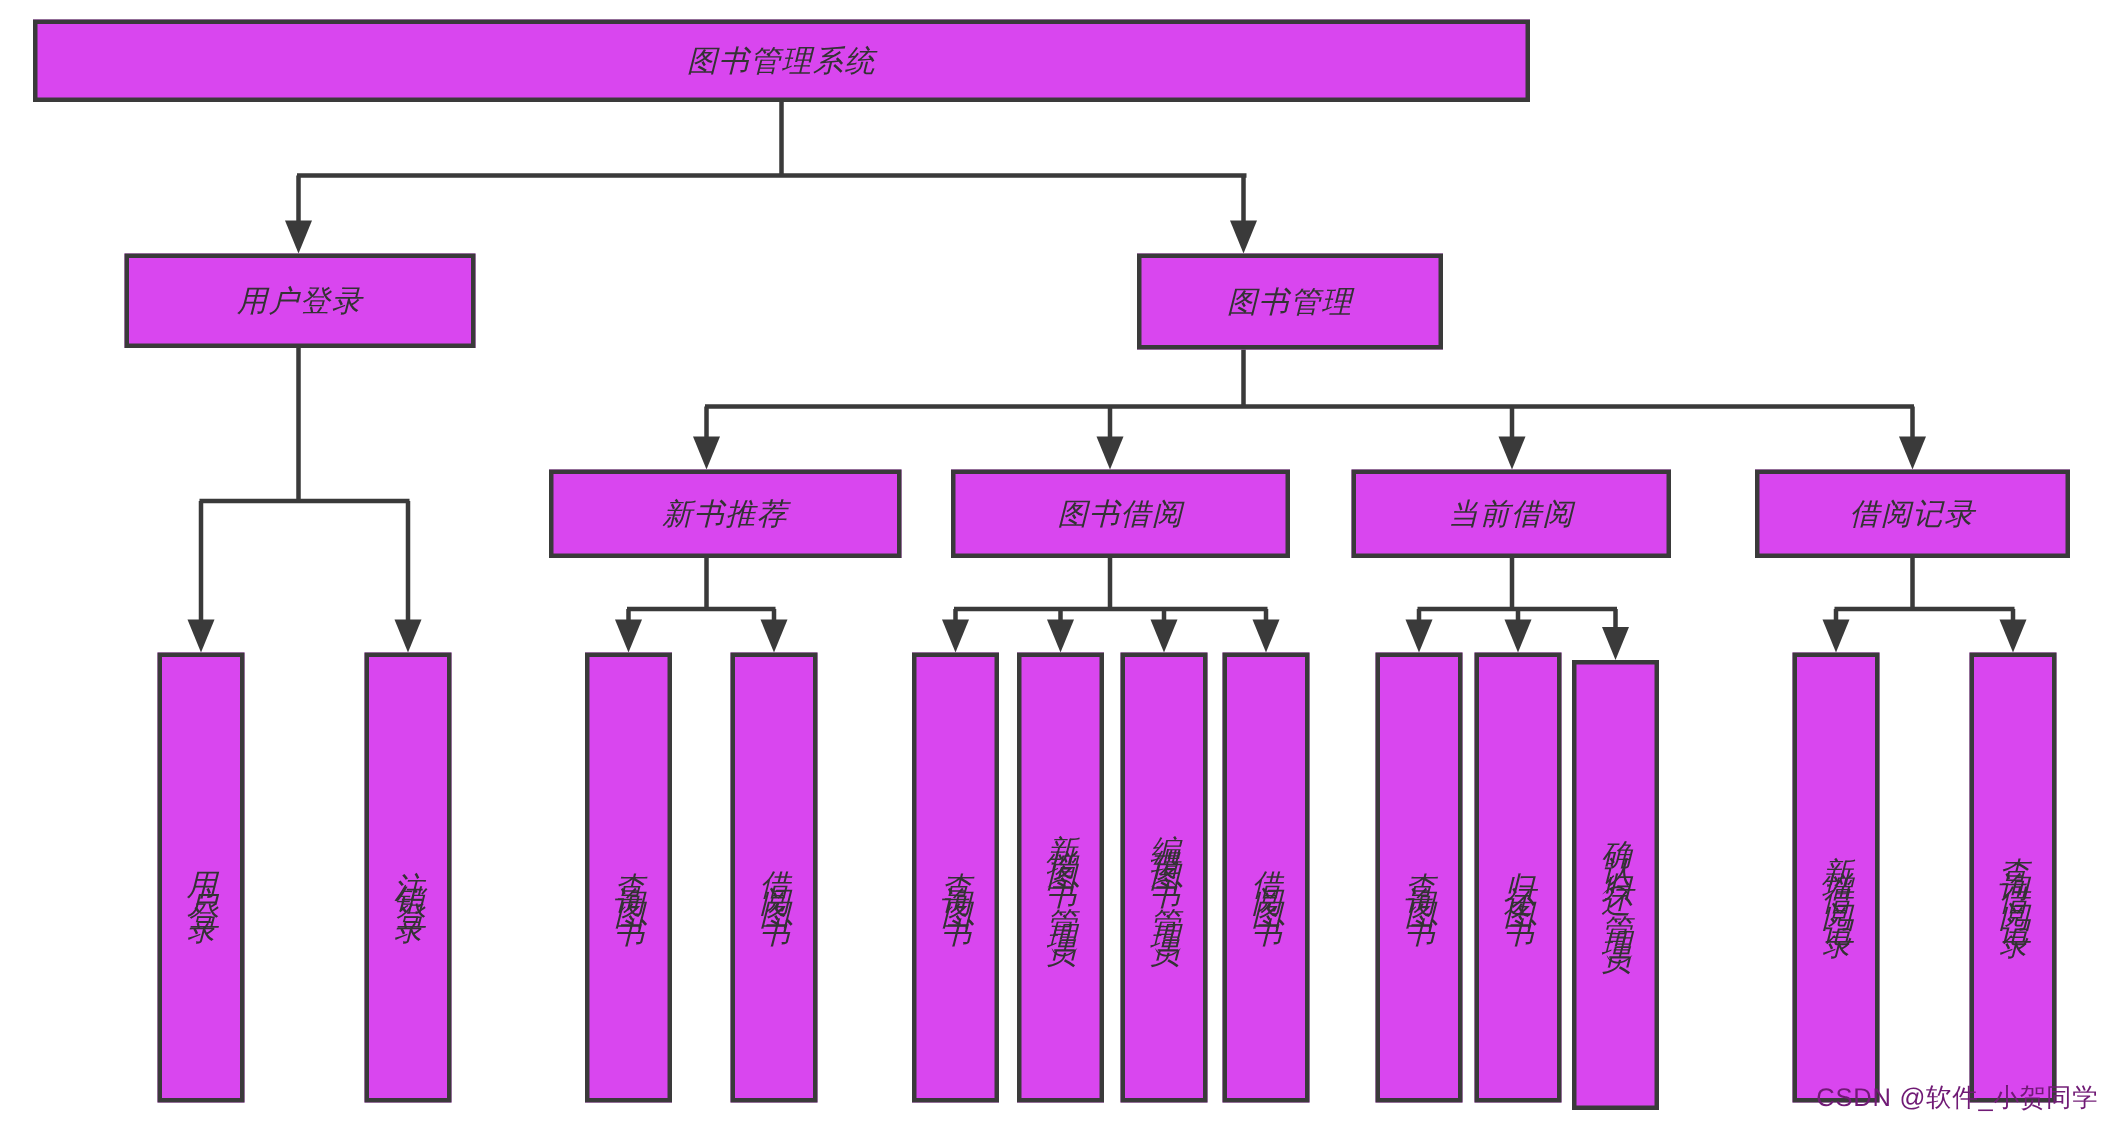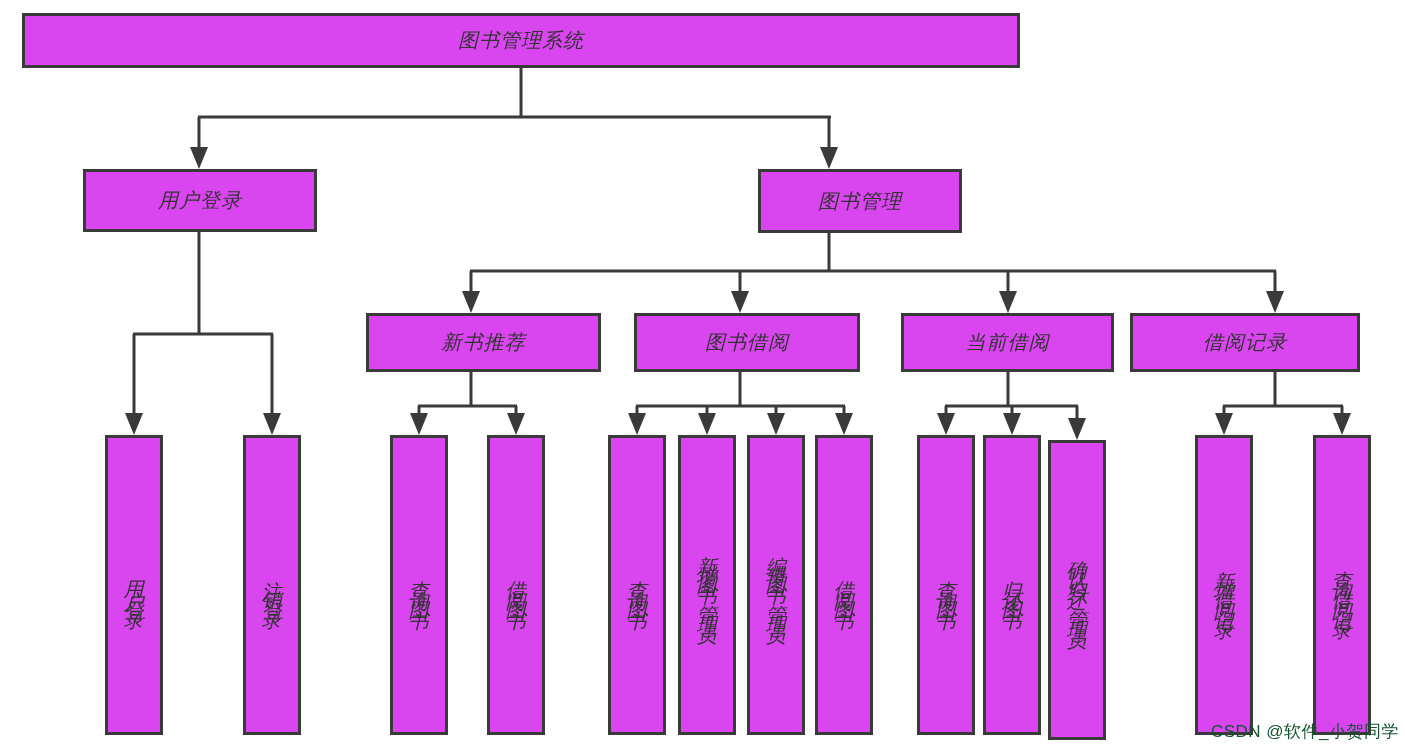--- a/index.html
+++ b/index.html
@@ -48,21 +48,21 @@
     line-height: 1;
     color: #333333;
     white-space: nowrap;
   }
   #watermark {
     position: absolute;
     right: 6px;
     bottom: 4px;
     font-size: 17px;
     letter-spacing: 0.5px;
-    color: #14532d;
+    color: #701a75;
     z-index: 5;
   }
 </style>
 </head>
 <body>
 
 <div id="canvas">
 
   <svg id="connector-svg" viewBox="0 0 1405 747" xmlns="http://www.w3.org/2000/svg" aria-hidden="true">
     <g stroke="#3a3a3a" stroke-width="3" fill="none">
@@ -124,21 +124,21 @@
 
   <div class="node h-label" style="left:366px; top:313px; width:235px; height:59px;">
     <span>新书推荐</span>
   </div>
   <div class="node h-label" style="left:634px; top:313px; width:226px; height:59px;">
     <span>图书借阅</span>
   </div>
   <div class="node h-label" style="left:901px; top:313px; width:213px; height:59px;">
     <span>当前借阅</span>
   </div>
-  <div class="node h-label" style="left:1130px; top:313px; width:230px; height:59px;">
+  <div class="node h-label" style="left:1170px; top:313px; width:210px; height:59px;">
     <span>借阅记录</span>
   </div>
 
   <div class="node leaf" style="left:105px;">
     <span class="leaf-text">用户登录</span>
   </div>
   <div class="node leaf" style="left:243px;">
     <span class="leaf-text">注销登录</span>
   </div>
 

